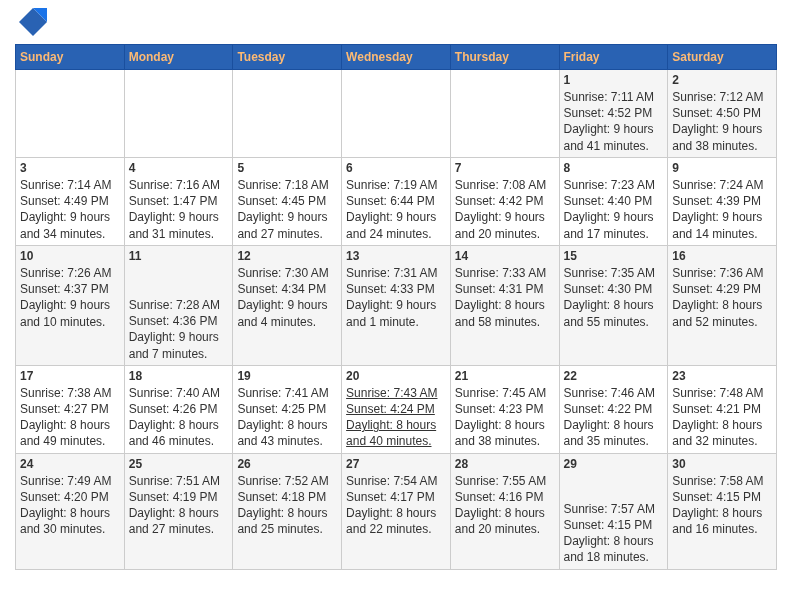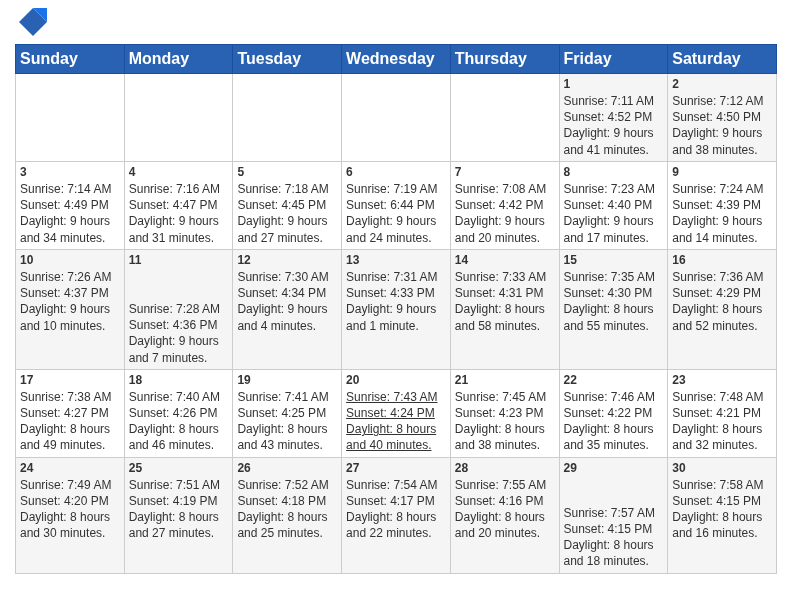--- a/index.html
+++ b/index.html
@@ -58,22 +58,22 @@
       font-size: 14px;
       color: #555;
     }
     .calendar {
       width: 100%;
       border-collapse: collapse;
       table-layout: fixed;
     }
     .calendar thead th {
       background-color: #2962b3;
-      color: #ffffff;
-      font-size: 16px;
+      color: #fdba74;
+      font-size: 12px;
       font-weight: bold;
       padding: 5px 4px;
       text-align: left;
       border: 1px solid #1a4f9e;
     }
     .calendar tbody td {
       border: 1px solid #ccc;
       vertical-align: top;
       padding: 3px 4px;
       font-size: 10px;
@@ -161,21 +161,21 @@
           <td>
             <span class="day-number">3</span>
             <div class="day-info" style="white-space: pre-line;">Sunrise: 7:14 AM
 Sunset: 4:49 PM
 Daylight: 9 hours
 and 34 minutes.</div>
           </td>
           <td>
             <span class="day-number">4</span>
             <div class="day-info" style="white-space: pre-line;">Sunrise: 7:16 AM
-Sunset: 4:47 PM
+Sunset: 1:47 PM
 Daylight: 9 hours
 and 31 minutes.</div>
           </td>
           <td>
             <span class="day-number">5</span>
             <div class="day-info" style="white-space: pre-line;">Sunrise: 7:18 AM
 Sunset: 4:45 PM
 Daylight: 9 hours
 and 27 minutes.</div>
           </td>

